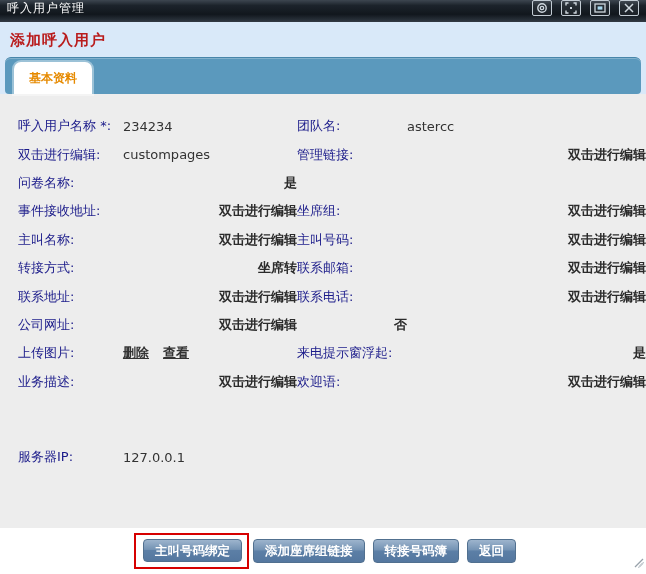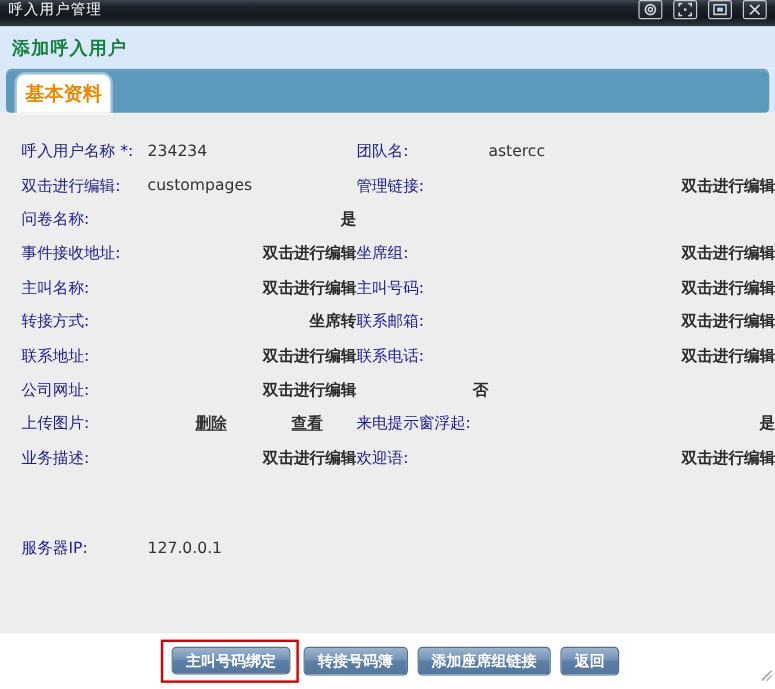--- a/index.html
+++ b/index.html
@@ -23,58 +23,58 @@
   .win-btn {
     width: 20px; height: 16px; margin-left: 9px;
     border: 1px solid #c3ccd4; border-radius: 2px;
     display: flex; align-items: center; justify-content: center;
     background: rgba(255,255,255,0.05); cursor: pointer;
   }
   .win-btn svg { display: block; }
 
   
   .header { background: #d9e9f9; height: 35px; padding: 8px 0 0 10px; }
-  .page-title { font-size: 15px; font-weight: bold; color: #15803d; letter-spacing: 1px; }
+  .page-title { font-size: 15px; font-weight: bold; color: #b91c1c; letter-spacing: 1px; }
 
   
   .tab-region { background: #d9e9f9; height: 37px; padding: 0 5px; }
   .tabstrip {
     position: relative; height: 37px;
     background: #5b99bd;
     border-top: 1px solid #4886aa;
     border-radius: 6px 6px 4px 4px;
     box-shadow: inset 0 1px 0 rgba(255,255,255,0.25);
   }
   .tab-active {
     position: absolute; left: 9px; top: 4px; bottom: 0; width: 78px;
     background: #ffffff;
     border-radius: 7px 7px 0 0;
     box-shadow: 0 0 0 2px rgba(255,255,255,0.4);
     display: flex; align-items: center; justify-content: center;
-    color: #e68a00; font-weight: bold; font-size: 16px;
+    color: #e68a00; font-weight: bold; font-size: 12px;
     cursor: pointer;
   }
 
   
   .content { background: #ededed; height: 434px; padding-top: 18px; }
   .frow {
     display: grid;
     grid-template-columns: 105px 174px 110px auto;
     align-items: center;
     height: 28.4px;
     padding-left: 18px;
     font-size: 13px;
   }
   .flabel { color: #1b1b8a; font-weight: normal; font-size: 13px; white-space: nowrap; }
   .fvalue { color: #333; white-space: nowrap; }
   .fvalue.cjk { font-weight: bold; color: #2b2b2b; text-align: right; }
   .flink {
     color: #333; font-weight: bold;
     text-decoration: underline;
-    margin-right: 14px; cursor: pointer; margin-left: 40px;
+    margin-right: 14px; cursor: pointer;
   }
   .server-row { margin-top: 47px; }
 
   
   .footer {
     background: #ffffff; height: 46px;
     display: flex; align-items: center;
     padding-left: 134px;
     position: relative;
   }
@@ -202,22 +202,22 @@
     <div class="frow server-row">
       <span class="flabel">服务器IP:</span>
       <span class="fvalue">127.0.0.1</span>
     </div>
   </div>
 
   <div class="footer">
     <span class="red-annotation">
       <button class="btn">主叫号码绑定</button>
     </span>
+    <button class="btn">添加座席组链接</button>
     <button class="btn">转接号码簿</button>
-    <button class="btn">添加座席组链接</button>
     <button class="btn">返回</button>
     <span class="resize-grip">
       <svg width="12" height="12" viewBox="0 0 12 12">
         <path d="M11 3 L3 11 M11 7 L7 11 M11 11 L11 11" stroke="#98a2aa" stroke-width="1.3"></path>
         <path d="M12 6 L6 12" stroke="#c6cdd3" stroke-width="1"></path>
       </svg>
     </span>
   </div>
 
 </div>

